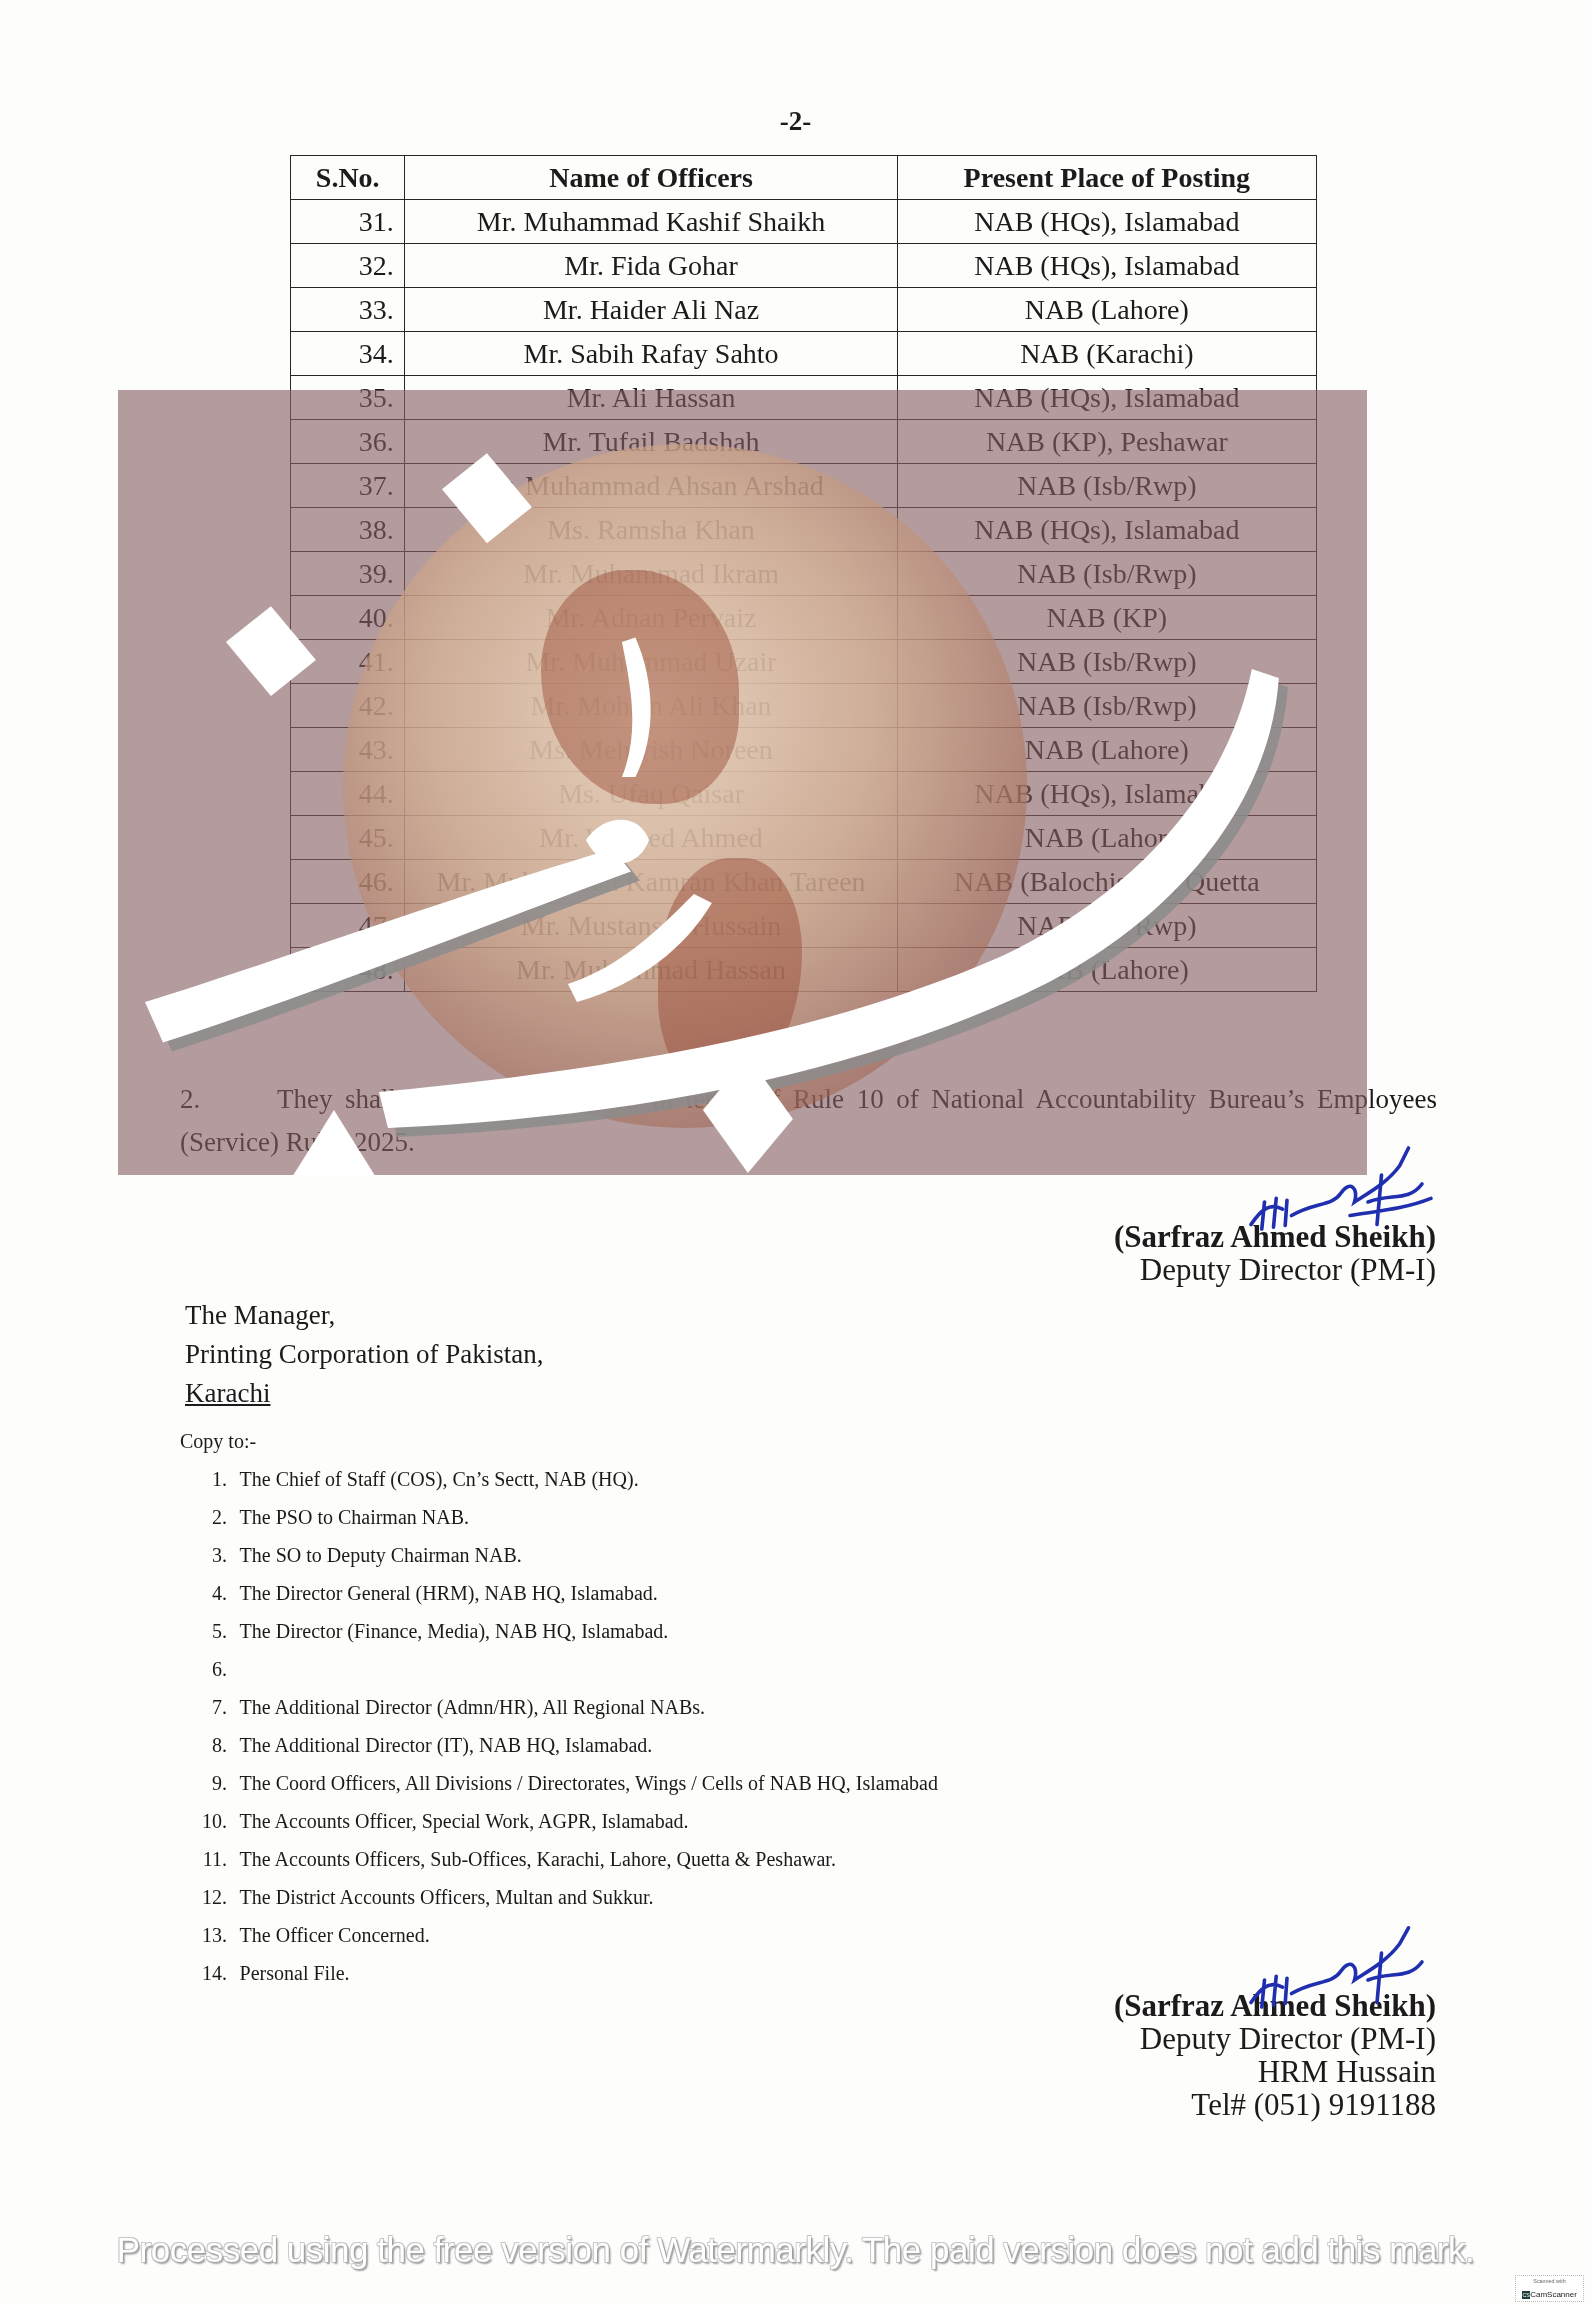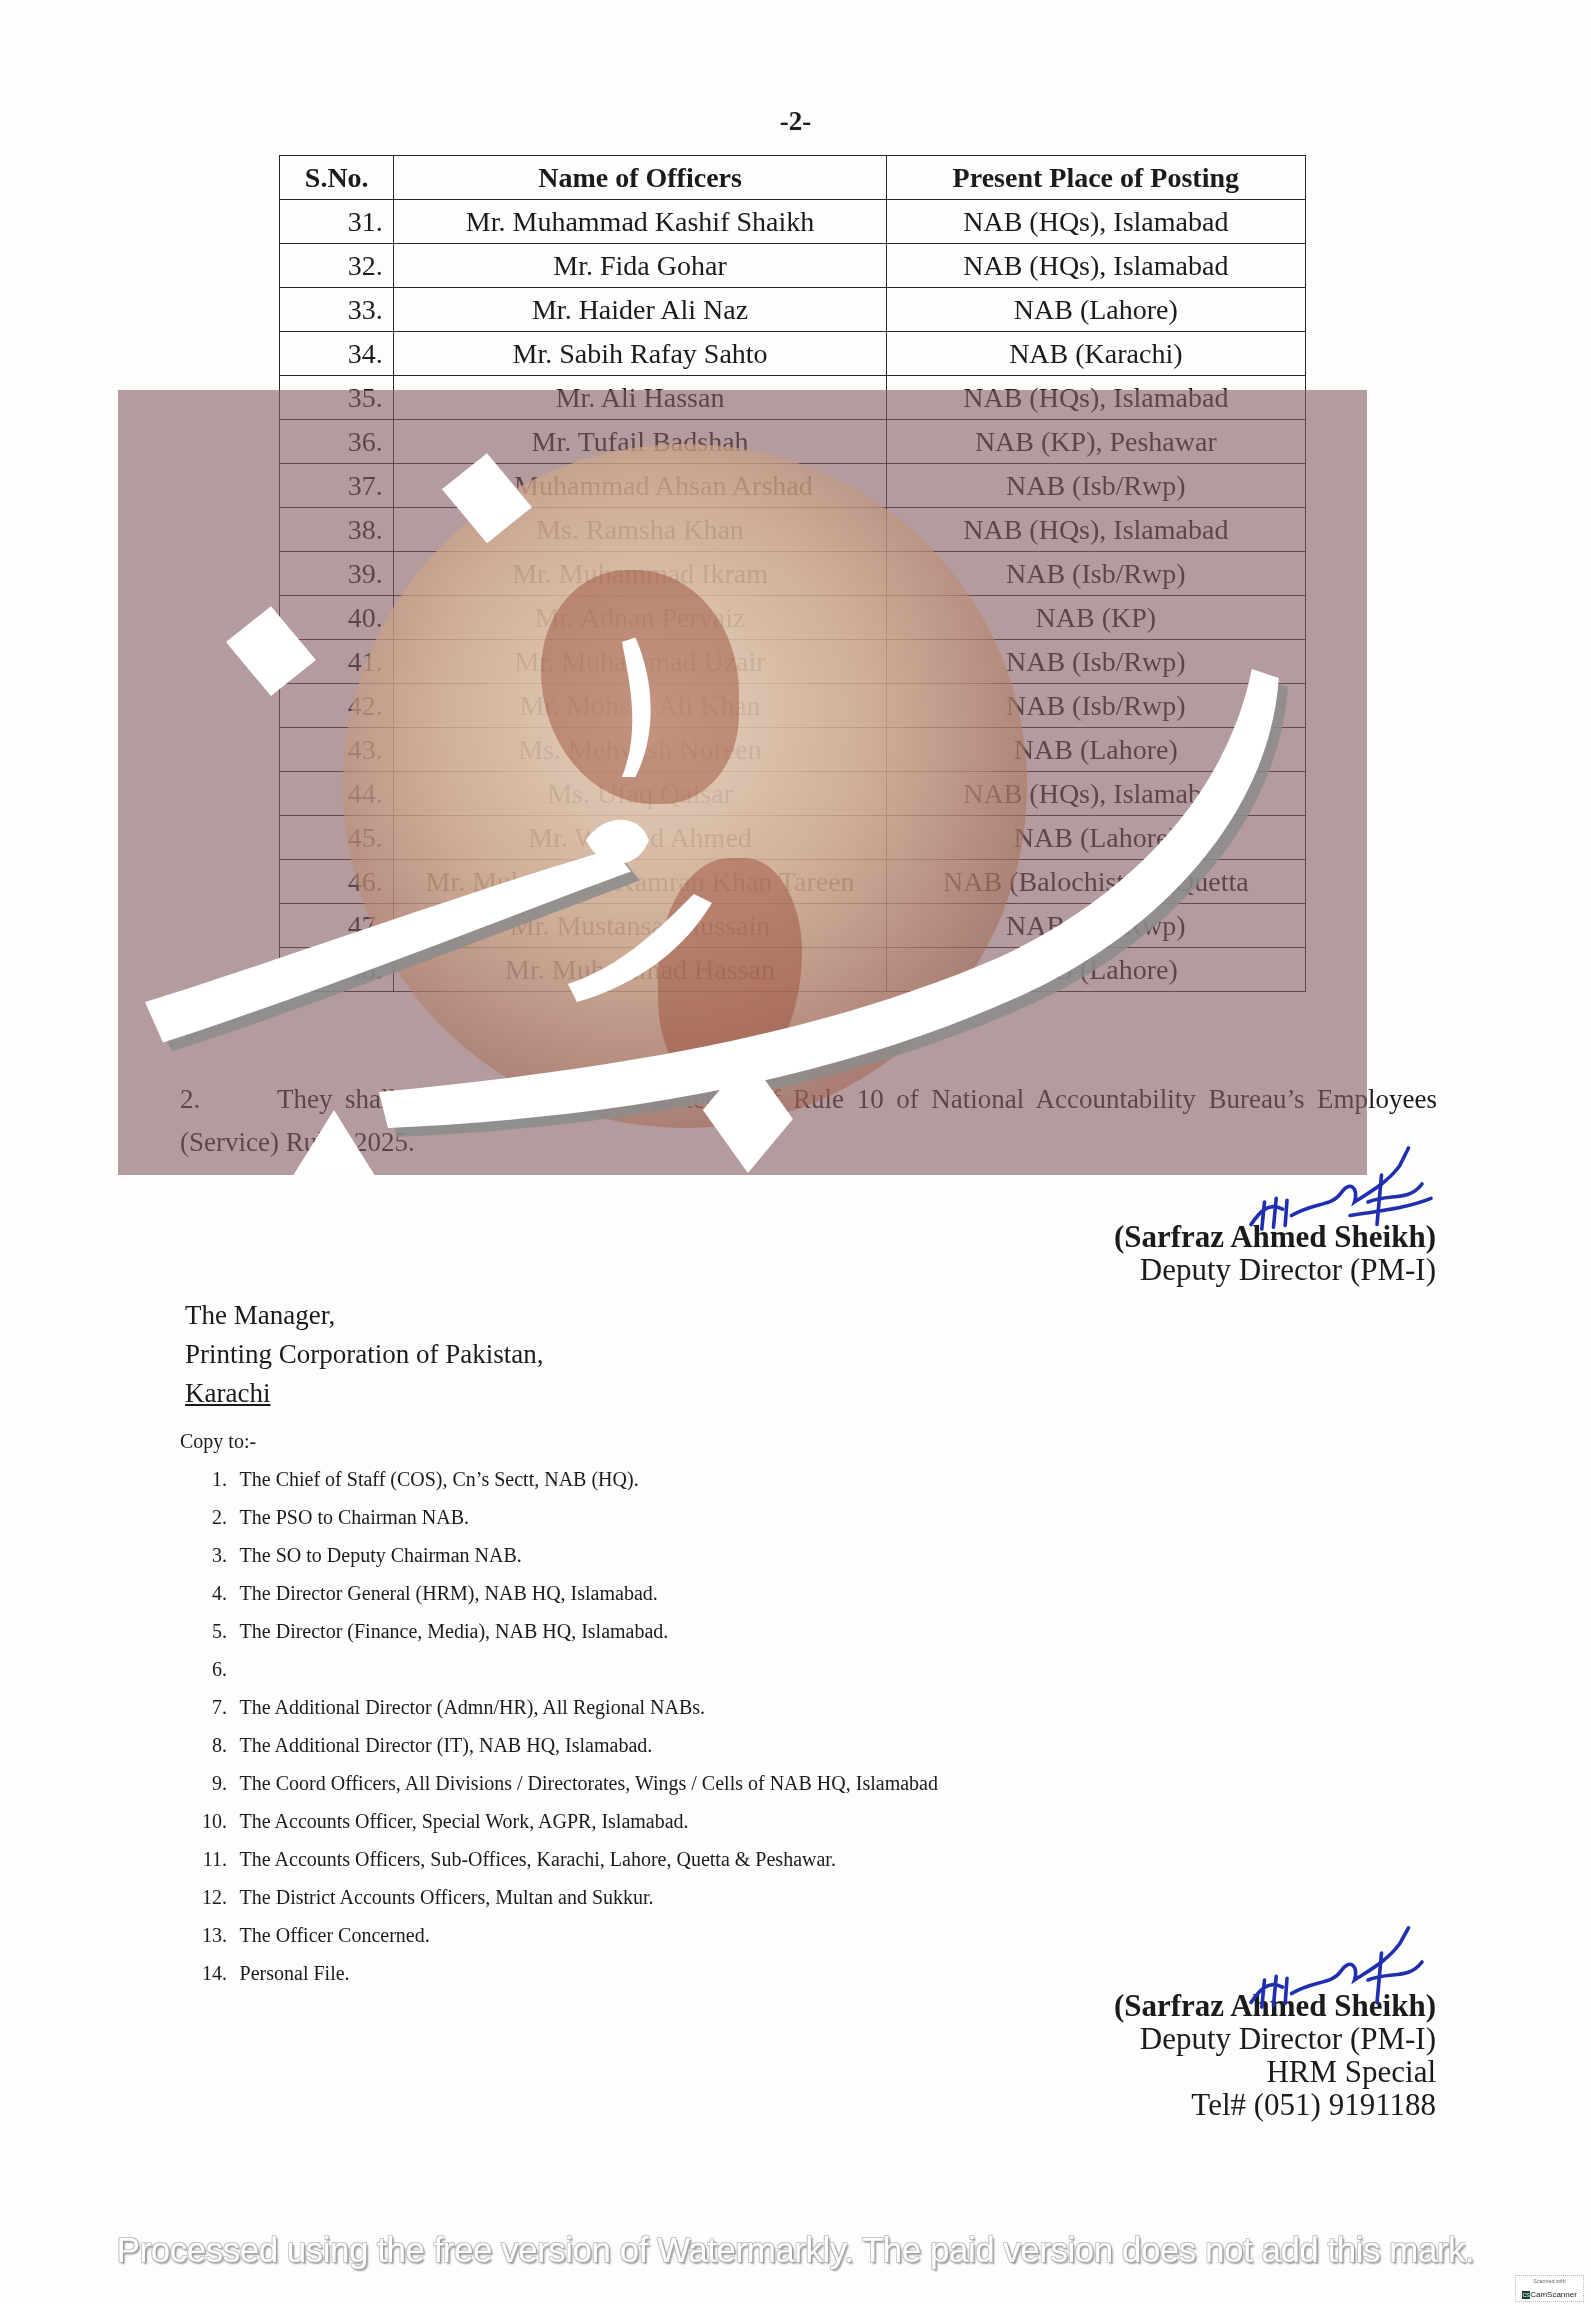--- a/index.html
+++ b/index.html
@@ -7,21 +7,21 @@
     width: 1591px; height: 2304px; position: relative; overflow: hidden;
     background: #fdfdfb;
     font-family: "Liberation Serif", "DejaVu Serif", serif;
     color: #1c1a1a;
   }
   .page-num {
     position: absolute; left: 0; width: 1591px; top: 106px; text-align: center;
     font-size: 27px; font-weight: bold;
   }
   .officers-table {
-    position: absolute; left: 279px; top: 155px; width: 1027px;
+    position: absolute; left: 290px; top: 155px; width: 1027px;
     border-collapse: collapse; z-index: 1;
   }
   .officers-table th, .officers-table td {
     border: 1.8px solid #2a2424; height: 43px; padding: 0 9px;
     font-size: 28px; line-height: 1; white-space: nowrap;
   }
   .officers-table th { font-weight: bold; text-align: center; }
   .col-sno { width: 96px; }
   .col-name { width: 474px; }
   .col-post { width: 402px; margin-left: 16px; }
@@ -301,21 +301,21 @@
     <g fill="none" stroke="#1f2fb0" stroke-width="4" stroke-linecap="round">
       <path d="M10 95 C 20 80, 30 70, 45 78 M 25 70 L 22 100 M 38 66 L 35 98 M 50 68 L 48 96"></path>
       <path d="M55 85 C 80 70, 100 75, 110 60 C 120 45, 130 55, 125 70 C 140 60, 160 50, 175 30 L 185 12"></path>
       <path d="M150 95 L 155 40 M 140 70 C 165 60, 185 70, 200 50"></path>
     </g>
   </svg>
 
   <div class="sig-block sig2">
     <div class="sig-name">(Sarfraz Ahmed Sheikh)</div>
     <div>Deputy Director (PM-I)</div>
-    <div>HRM Special</div>
+    <div>HRM Hussain</div>
     <div>Tel# (051) 9191188</div>
   </div>
 
   <div class="watermarkly">Processed using the free version of Watermarkly. The paid version does not add this mark.</div>
 
   <div class="camscanner">
     <span class="small">Scanned with</span>
     <span class="brand">
       <span class="logo">CS</span>
       <span>CamScanner</span>

